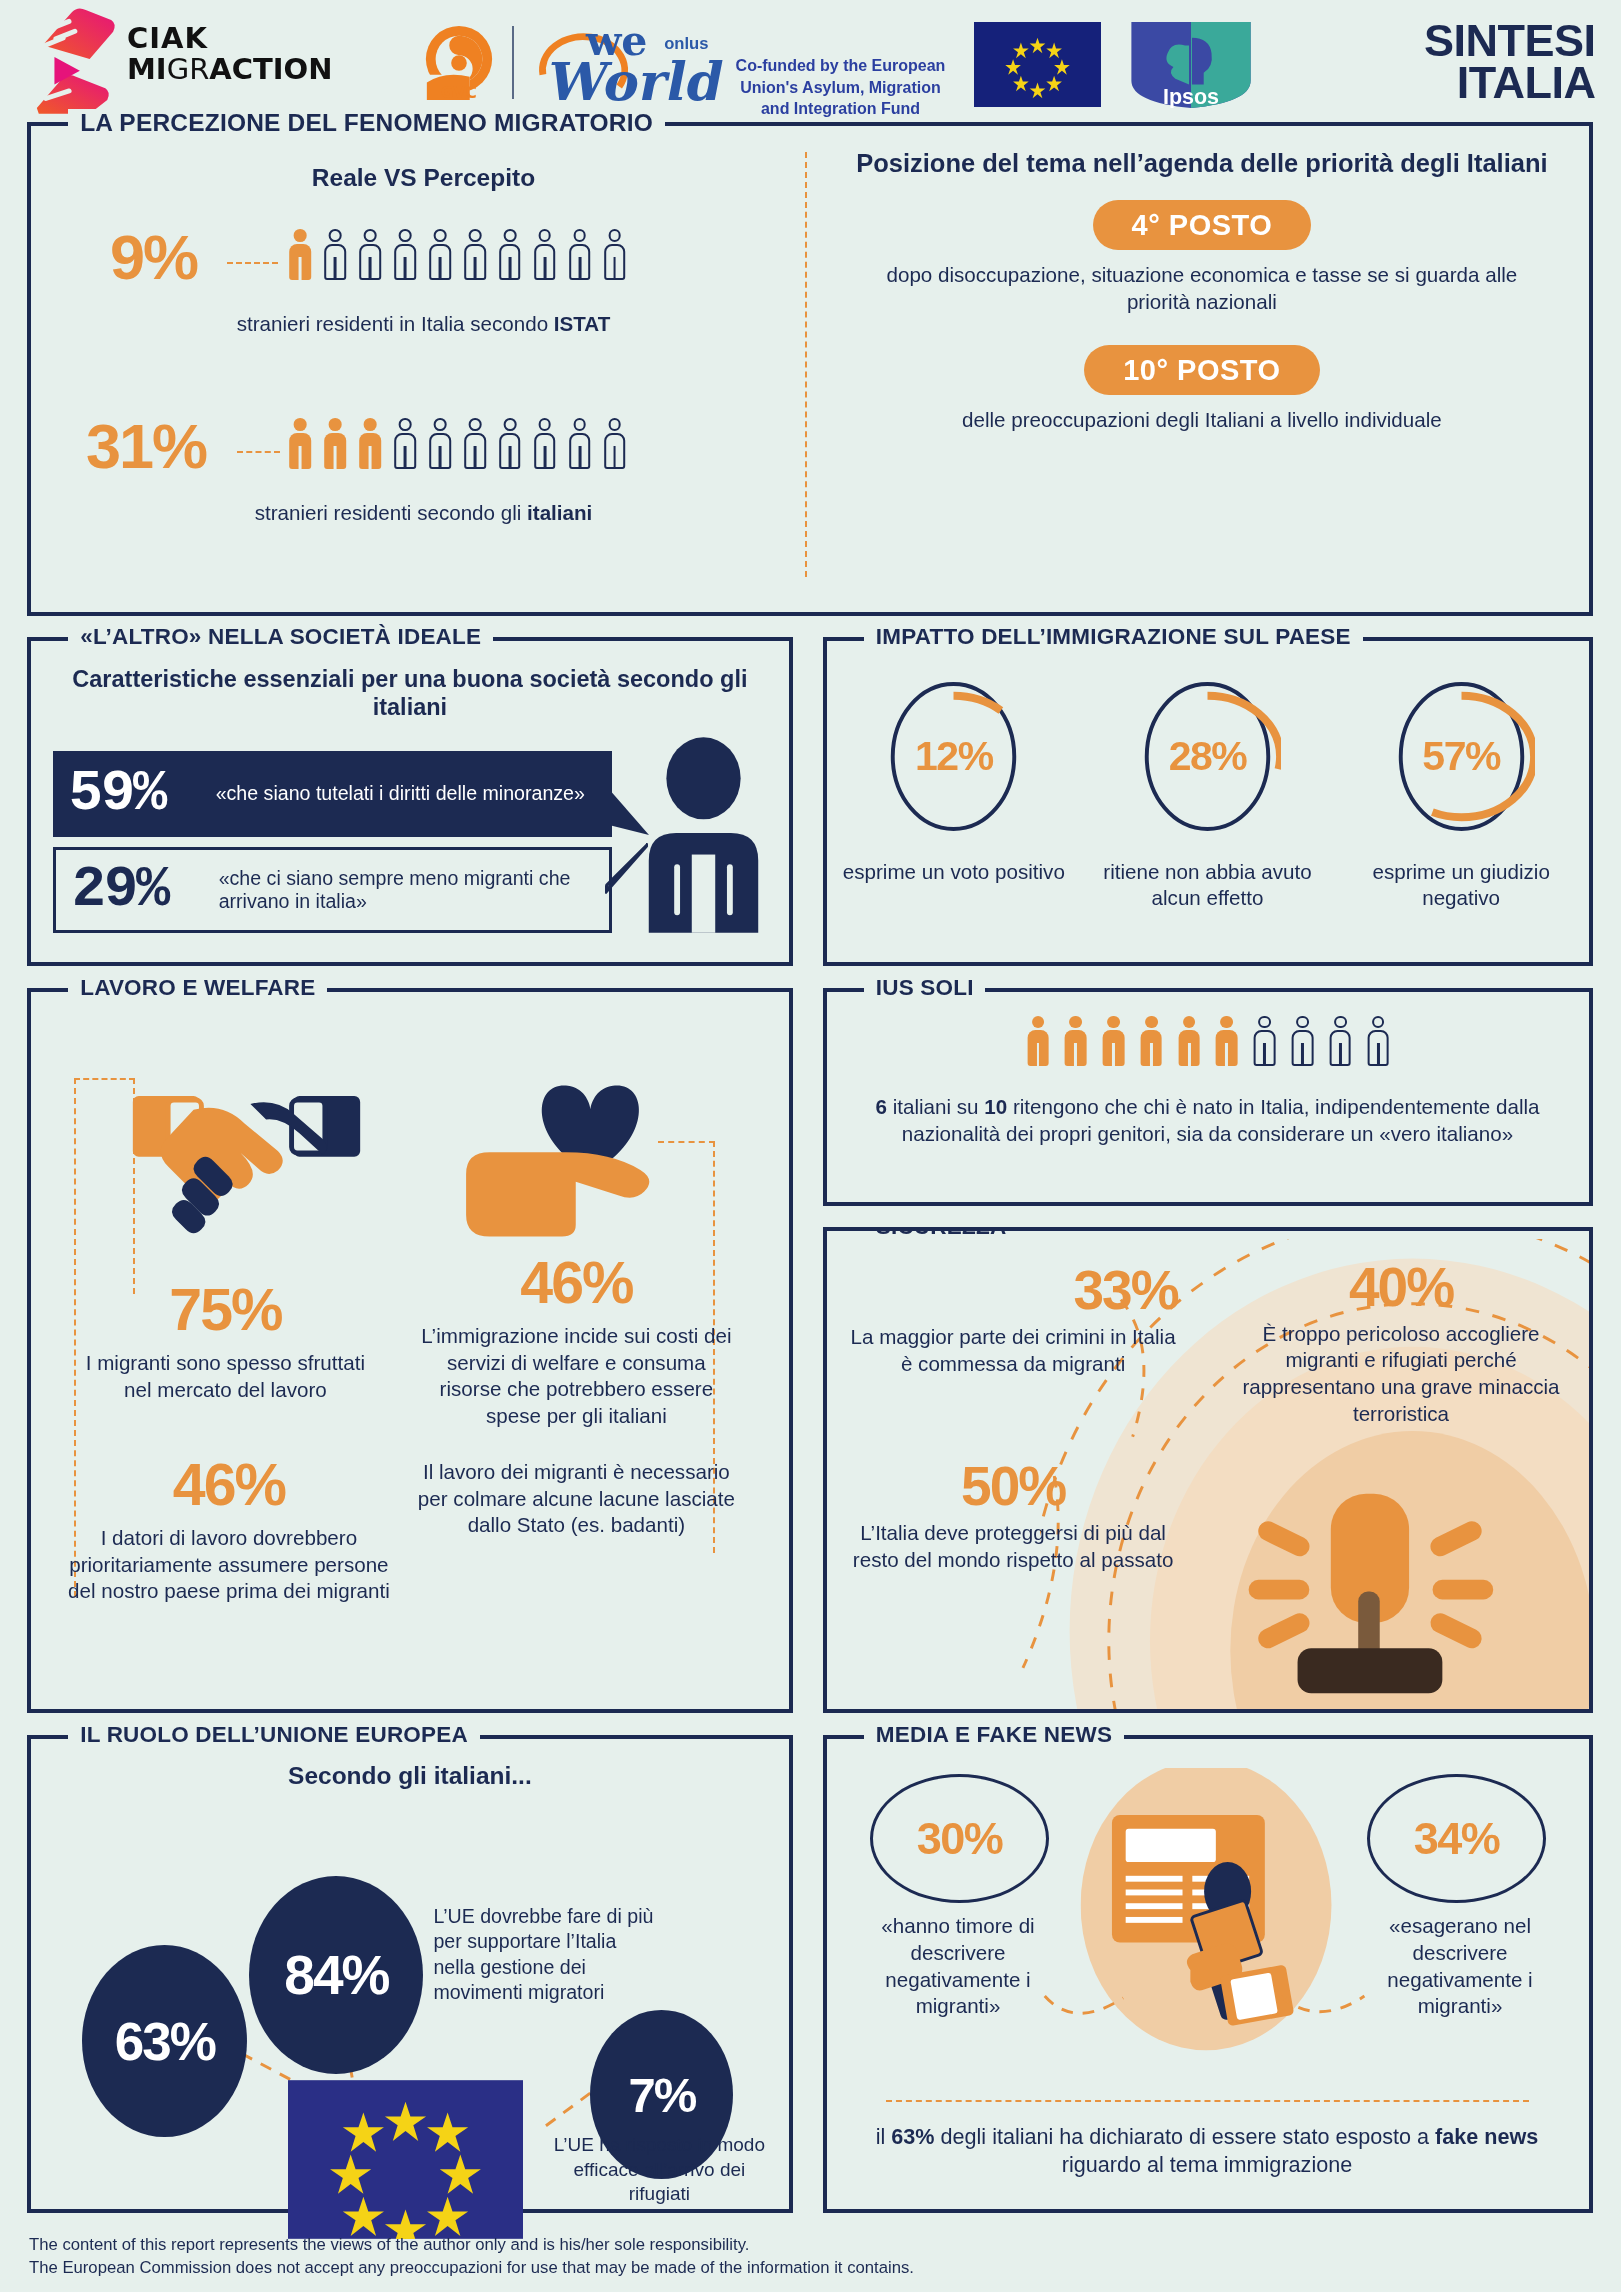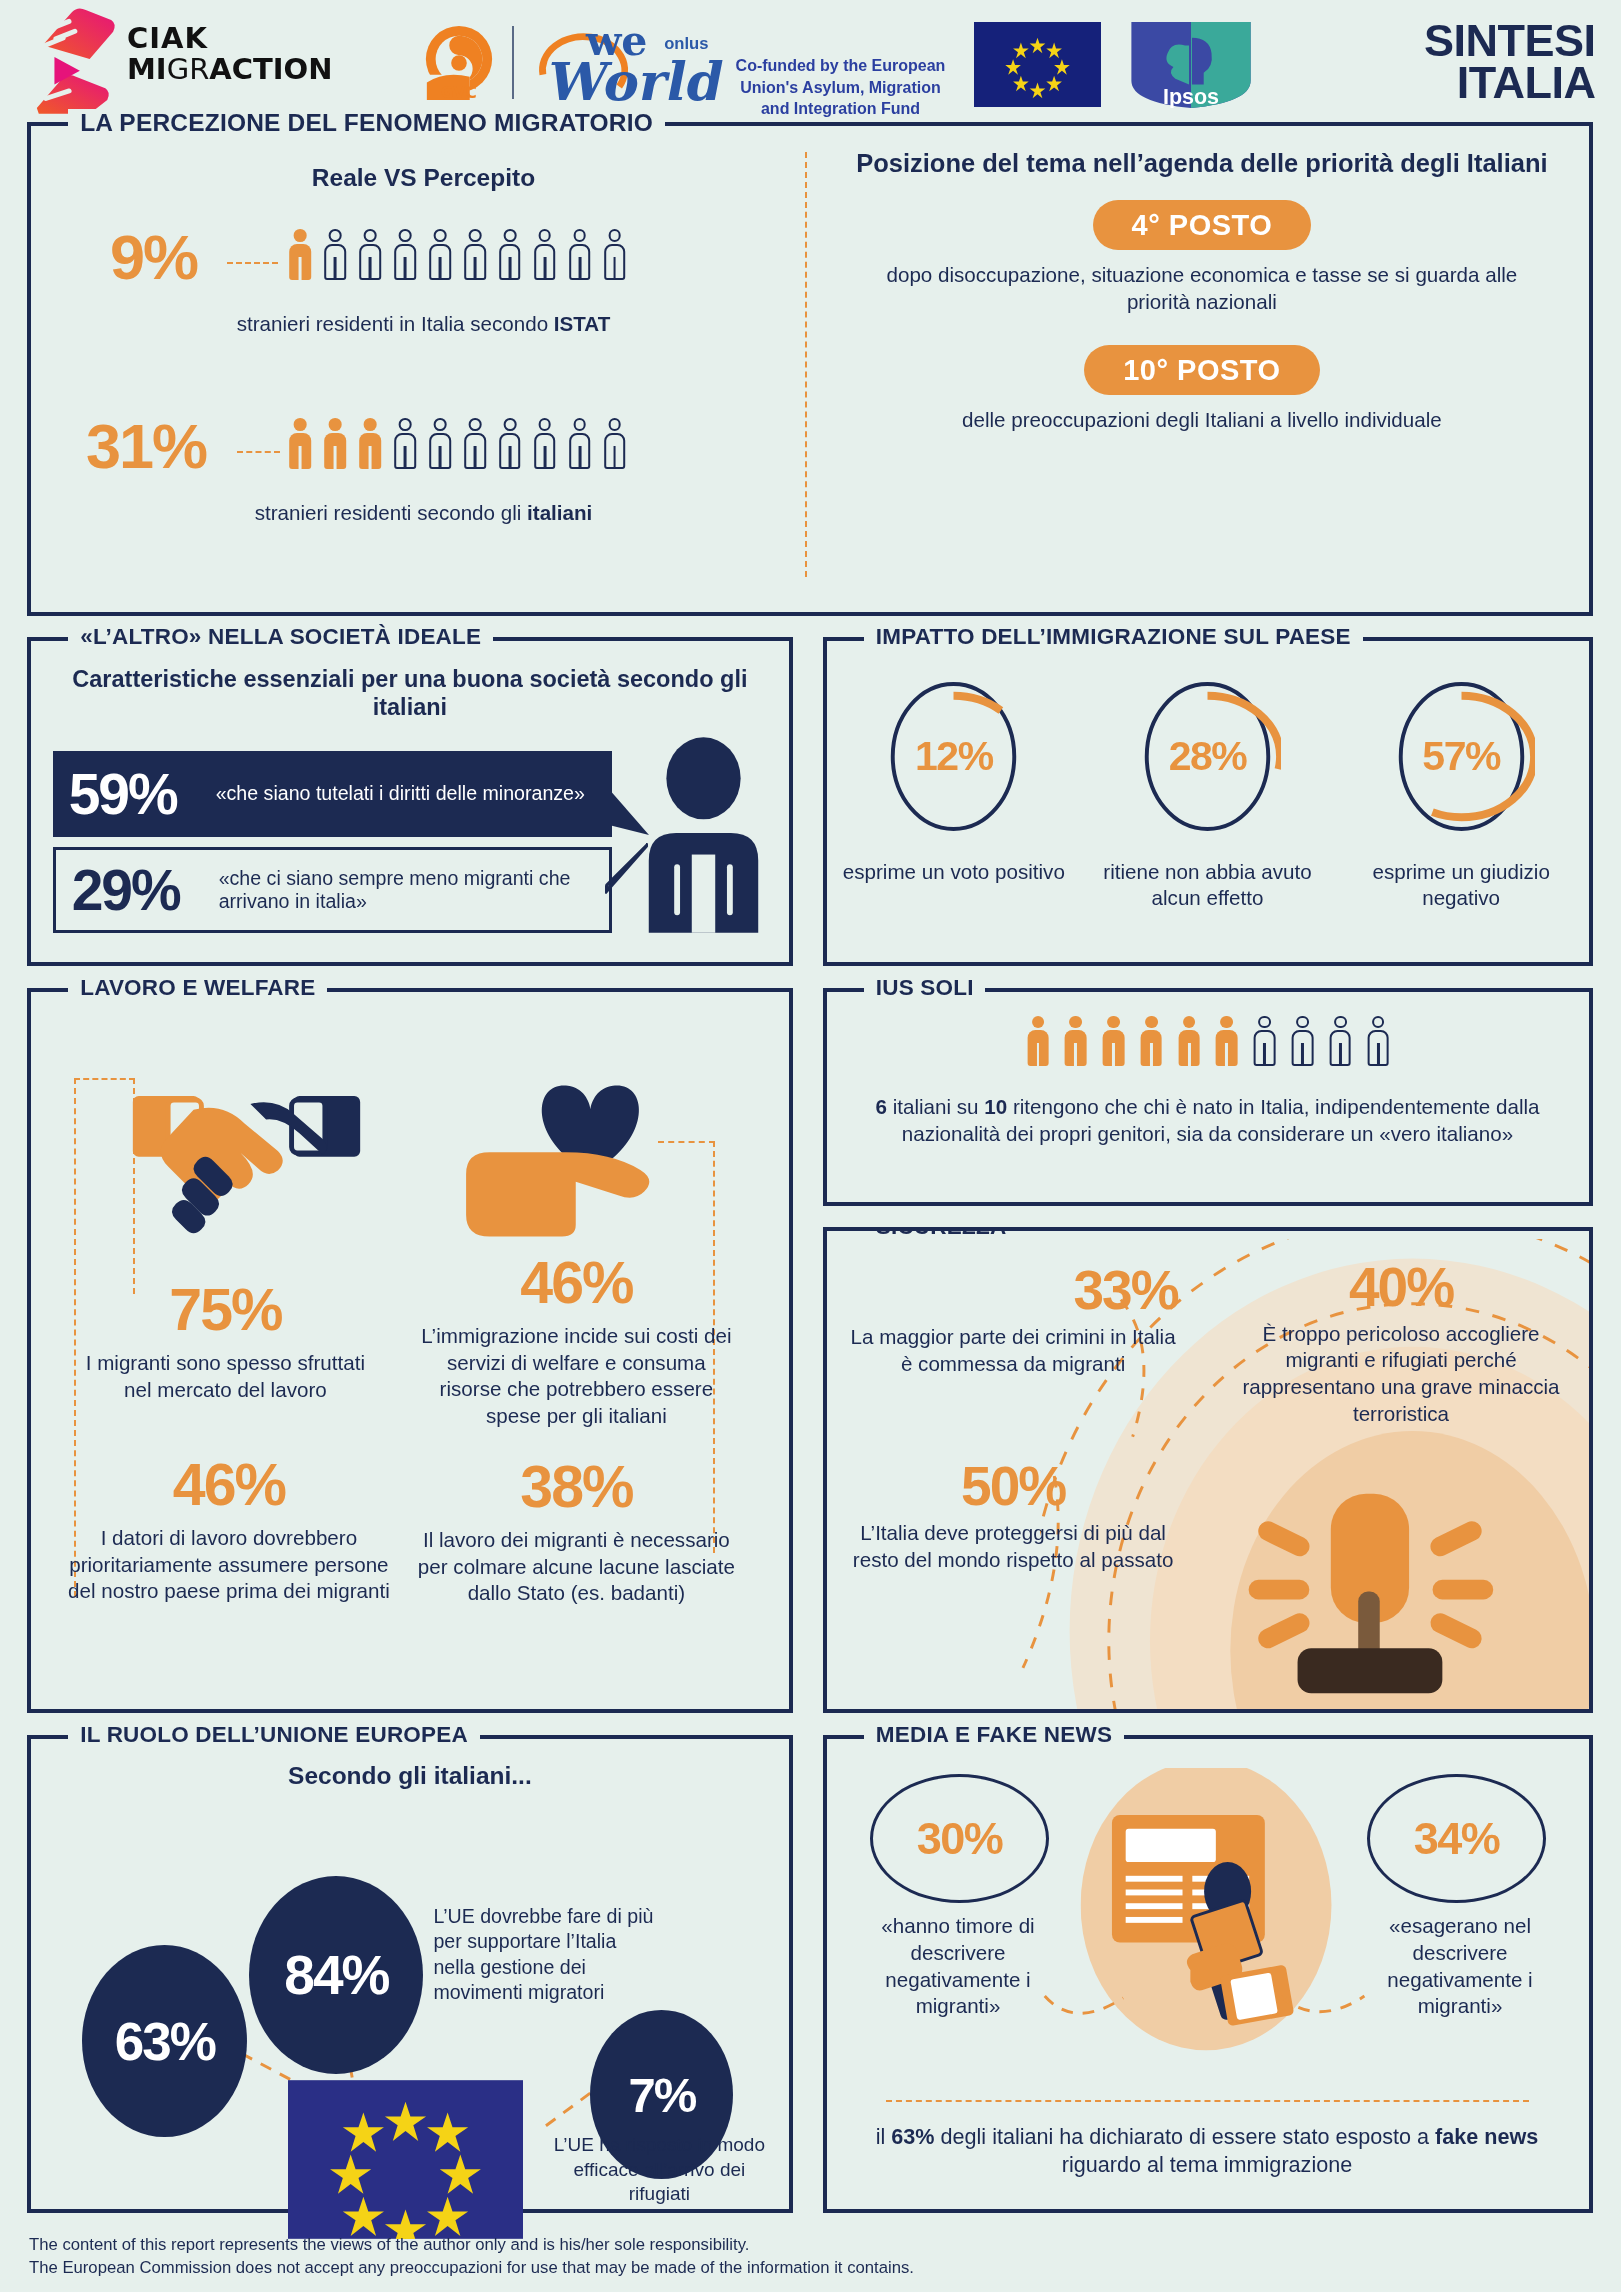--- a/index.html
+++ b/index.html
@@ -89,21 +89,21 @@
     font-size:29px;font-weight:700;letter-spacing:0.5px;
     padding:8.8px 39px;border-radius:33px;
   }
 
   
   .vdash{position:absolute;border-left:2.9px dashed #e8933f;}
   .hdash{position:absolute;border-top:2.9px dashed #e8933f;}
 
   
   .bubble{position:relative;box-sizing:border-box;display:flex;align-items:center;}
-  .bubble .pct{font-size:57px;font-weight:700;letter-spacing:-2px;line-height:1;}
+  .bubble .pct{font-size:57px;font-weight:700;letter-spacing:-2px;line-height:1;font-family:Liberation Mono, monospace;}
   .bubble .quote{font-size:19.6px;line-height:1.2;}
   .bubble-dark{background:#1c2a52;color:#fff;padding:9.8px 15.7px;}
   .bubble-light{background:transparent;border:3.4px solid #1c2a52;color:#1c2a52;padding:7.8px 15.7px;}
 
   
   .donut{position:relative;width:147px;height:173px;}
   .donut svg{position:absolute;left:0;top:0;}
   .donut .val{position:absolute;left:0;top:0;width:147px;height:173px;
      display:flex;align-items:center;justify-content:center;
      font-size:41px;font-weight:700;color:#e8933f;letter-spacing:-1.5px;}
@@ -443,21 +443,20 @@
       <div class="big-pct" style="font-size:59px;">46%</div>
       <div class="body-txt" style="margin-top:5.9px;">L’immigrazione incide sui costi dei servizi di welfare e consuma risorse che potrebbero essere spese per gli italiani</div>
     </div>
 
     <div style="position:absolute;left:33px;top:459px;width:329px;text-align:center;">
       <div class="big-pct" style="font-size:59px;">46%</div>
       <div class="body-txt" style="margin-top:5.9px;">I datori di lavoro dovrebbero prioritariamente assumere persone del nostro paese prima dei migranti</div>
     </div>
 
     <div style="position:absolute;left:386px;top:461px;width:318px;text-align:center;">
-      <div class="big-pct" style="font-size:59px;">38%</div>
       <div class="body-txt" style="margin-top:5.9px;">Il lavoro dei migranti è necessario per colmare alcune lacune lasciate dallo Stato (es. badanti)</div>
     </div>
   </div>
 
   <div class="panel" style="left:823px;top:988px;width:770px;height:218px;">
     <div class="panel-title small">IUS SOLI</div>
     <div class="people" id="people-ius" style="position:absolute;left:50%;top:23.5px;transform:translateX(-50%);gap:8.8px;">
         <div class="person filled">
           <span class="head"></span>
           <span class="body"></span>

